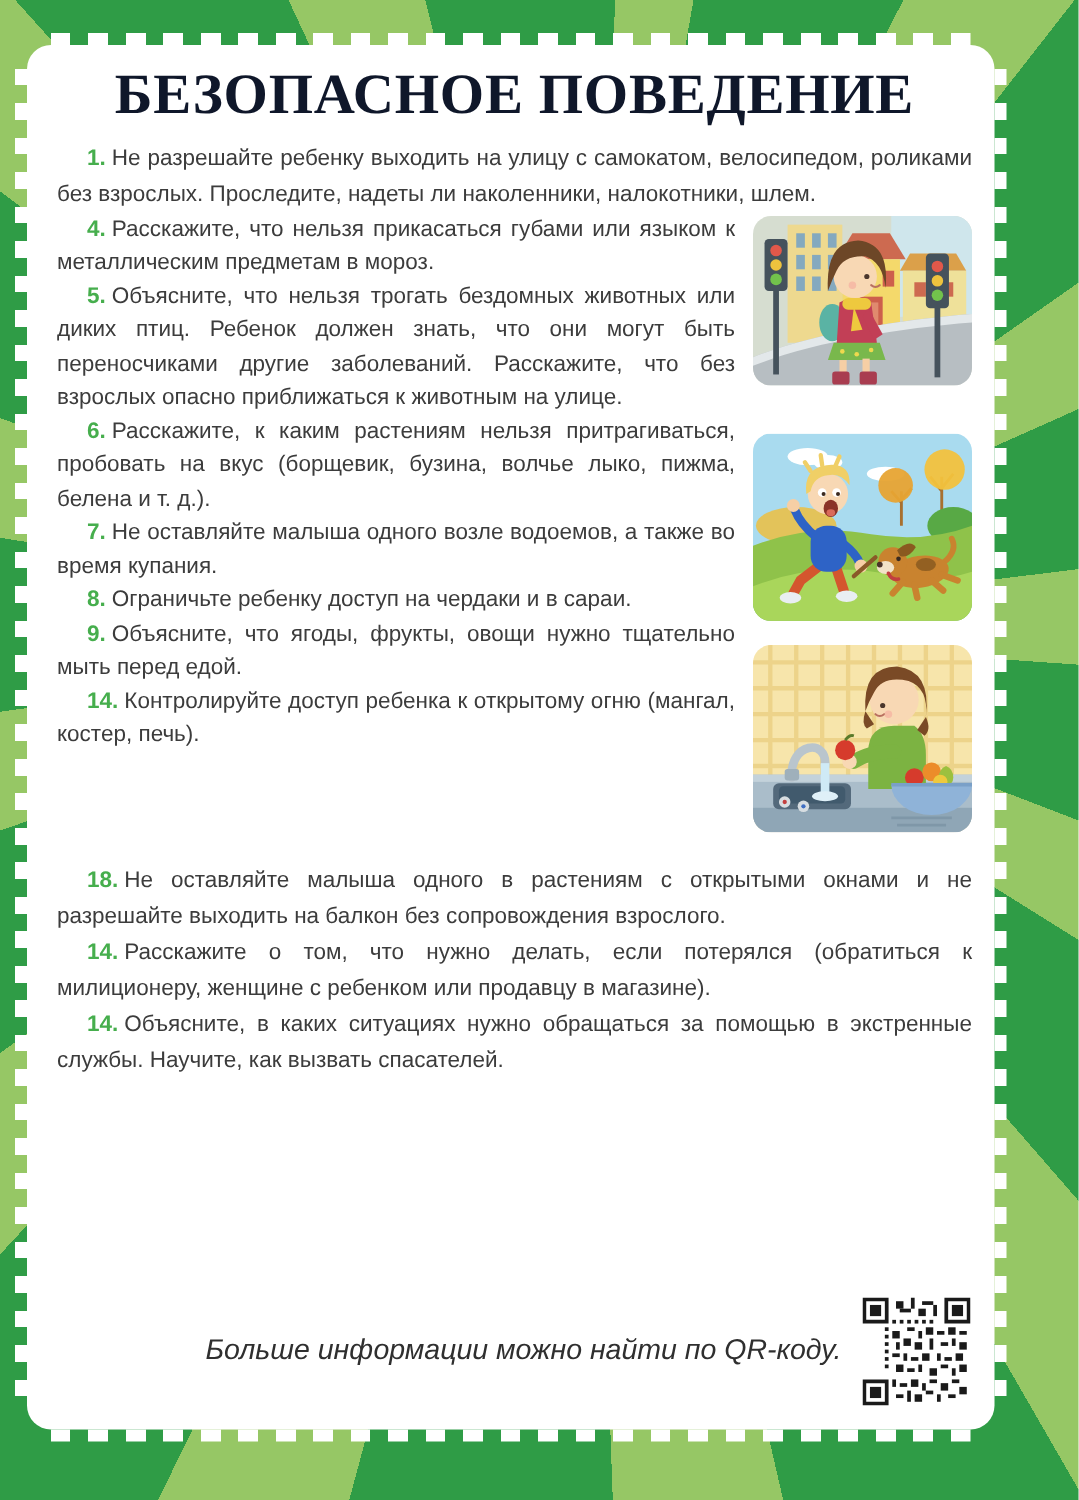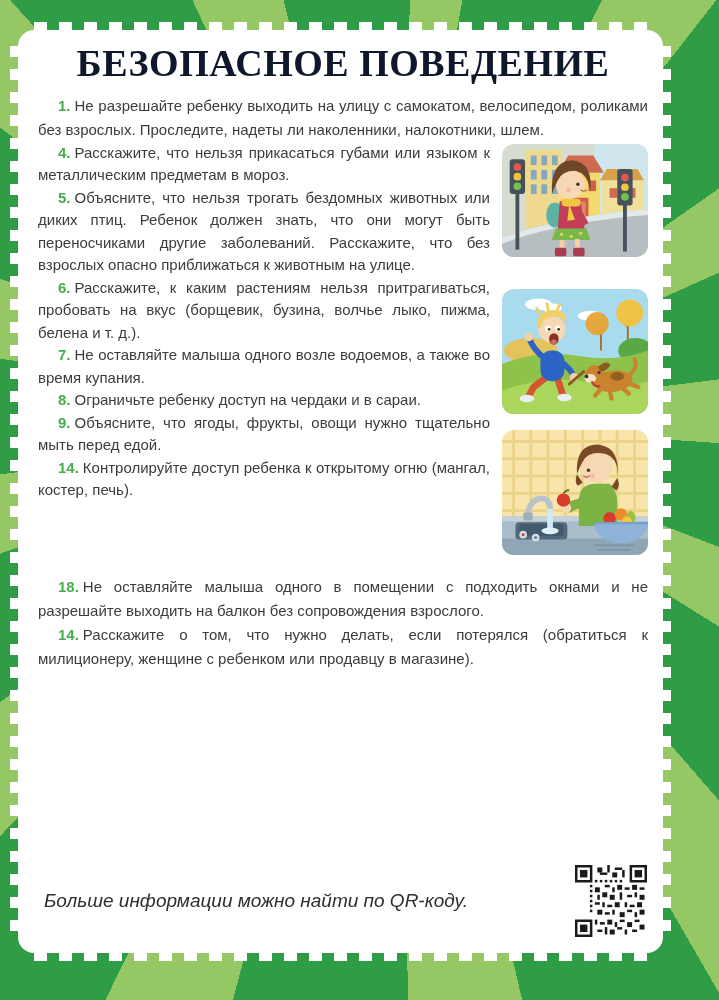--- a/index.html
+++ b/index.html
@@ -43,21 +43,21 @@
   .fig { margin: 0 0 16px; border-radius: 12px; overflow: hidden; line-height: 0; }
   .fig.first { margin-bottom: 32px; }
   .fig svg { width: 146px; height: auto; display: block; }
   .tail { clear: both; }
 
   .footer {
     position: absolute; left: 26px; right: 16px; bottom: 16px;
     display: flex; align-items: center; gap: 14px;
   }
   .footer-text {
-    flex: 1; text-align: left; font-style: italic;
+    flex: 1; text-align: right; font-style: italic;
     font-size: 19px; color: #2f2f2f;
   }
   .qr { width: 72px; height: 72px; flex: 0 0 auto; }
 </style>
 </head>
 <body>
 
 <div class="card">
   <div class="teeth top"></div>
   <div class="teeth bottom"></div>
@@ -242,22 +242,23 @@
       <p class="item"><span class="num">4.</span><span>Расскажите, что нельзя прикасаться губами или языком к металлическим предметам в мороз.</span></p>
       <p class="item"><span class="num">5.</span><span>Объясните, что нельзя трогать бездомных животных или диких птиц. Ребенок должен знать, что они могут быть переносчиками другие заболеваний. Расскажите, что без взрослых опасно приближаться к животным на улице.</span></p>
       <p class="item"><span class="num">6.</span><span>Расскажите, к каким растениям нельзя притрагиваться, пробовать на вкус (борщевик, бузина, волчье лыко, пижма, белена и т. д.).</span></p>
       <p class="item"><span class="num">7.</span><span>Не оставляйте малыша одного возле водоемов, а также во время купания.</span></p>
       <p class="item"><span class="num">8.</span><span>Ограничьте ребенку доступ на чердаки и в сараи.</span></p>
       <p class="item"><span class="num">9.</span><span>Объясните, что ягоды, фрукты, овощи нужно тщательно мыть перед едой.</span></p>
       <p class="item"><span class="num">14.</span><span>Контролируйте доступ ребенка к открытому огню (мангал, костер, печь).</span></p>
     </div>
 
     <div class="tail">
-      <p class="item"><span class="num">18.</span><span>Не оставляйте малыша одного в помещении с подходить окнами и не разрешайте выходить на балкон без сопровождения взрослого.</span></p>
+      <p class="item"><span class="num">18.</span><span>Не оставляйте малыша одного в растениям с открытыми окнами и не разрешайте выходить на балкон без сопровождения взрослого.</span></p>
       <p class="item"><span class="num">14.</span><span>Расскажите о том, что нужно делать, если потерялся (обратиться к милиционеру, женщине с ребенком или продавцу в магазине).</span></p>
+      <p class="item"><span class="num">14.</span><span>Объясните, в каких ситуациях нужно обращаться за помощью в экстренные службы. Научите, как вызвать спасателей.</span></p>
     </div>
   </div>
 
   <div class="footer">
     <div class="footer-text">Больше информации можно найти по QR-коду.</div>
     <svg class="qr" viewBox="0 0 29 29" xmlns="http://www.w3.org/2000/svg">
       <rect width="29" height="29" fill="#ffffff"></rect>
       <g fill="#1a1a1a">
         <path d="M0,0h7v7h-7z M1,1v5h5v-5z" fill-rule="evenodd"></path>
         <rect x="2" y="2" width="3" height="3"></rect>

